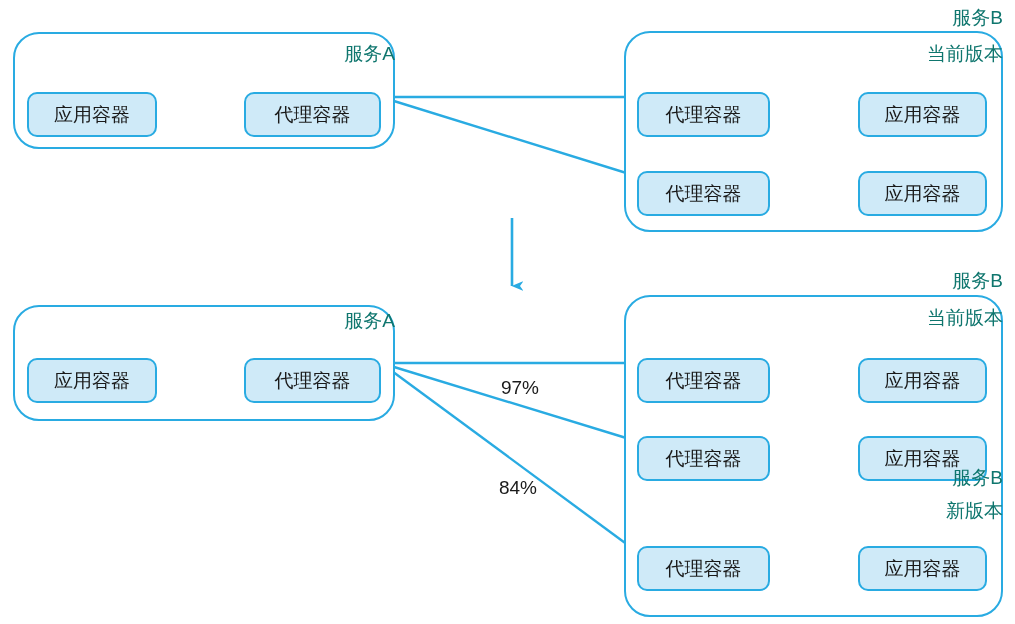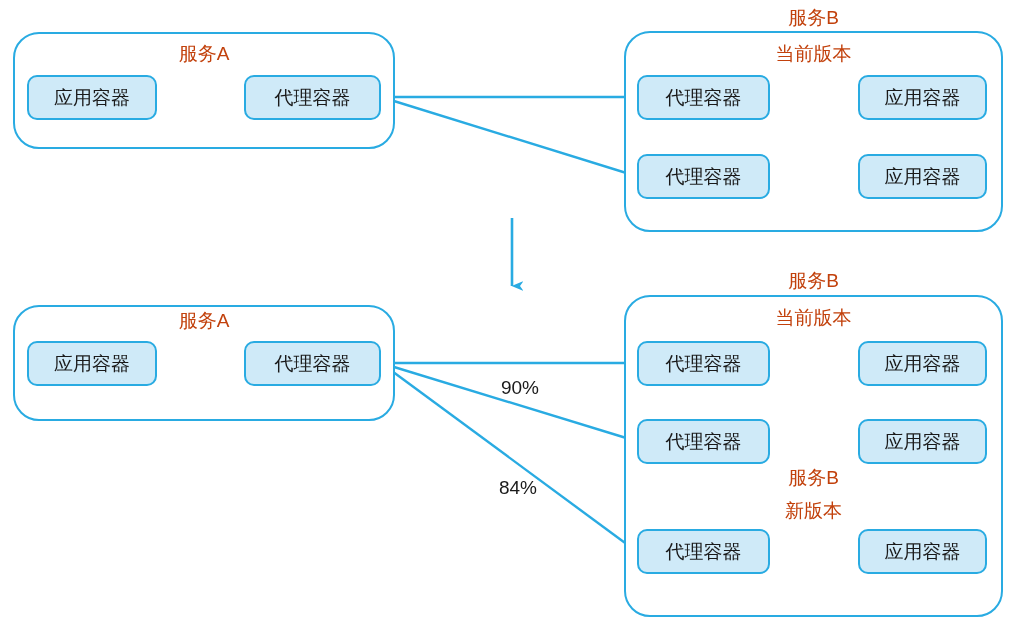--- a/index.html
+++ b/index.html
@@ -27,40 +27,41 @@
   }
   .group-box {
     position: absolute;
     box-sizing: border-box;
     border: 2.2px solid #29ABE2;
     border-radius: 26px;
     background: #ffffff;
   }
   .group-caption {
     position: absolute;
-    text-align: center;
-    color: #c2410c;
+    text-align: right;
+    color: #0f766e;
     font-size: 19px;
     line-height: 1;
     white-space: nowrap;
     font-family: "Liberation Sans", "DejaVu Sans", sans-serif;
   }
   .pod {
     position: absolute;
     box-sizing: border-box;
     border: 2.2px solid #29ABE2;
     border-radius: 10px;
     background: #cfeaf8;
     color: #1a1a1a;
     font-size: 19px;
     display: flex;
     align-items: center;
     justify-content: center;
     white-space: nowrap;
     font-family: "Liberation Sans", "DejaVu Sans", sans-serif;
+    margin-top: 17px;
   }
   .flow-label {
     position: absolute;
     color: #1a1a1a;
     font-size: 19px;
     line-height: 1;
     white-space: nowrap;
     text-align: center;
     font-family: "Liberation Sans", "DejaVu Sans", sans-serif;
   }
@@ -145,21 +146,21 @@
 
   <div class="pod" style="left:637px; top:154px; width:133px; height:45px;">代理容器</div>
   <div class="pod" style="left:858px; top:154px; width:129px; height:45px;">应用容器</div>
 
   <div class="group-box" style="left:13px; top:305px; width:382px; height:116px;"></div>
   <div class="group-caption" style="left:13px; top:311px; width:382px;">服务A</div>
 
   <div class="pod" style="left:27px; top:341px; width:130px; height:45px;">应用容器</div>
   <div class="pod" style="left:244px; top:341px; width:137px; height:45px;">代理容器</div>
 
-  <div class="flow-label" style="left:480px; top:378px; width:80px;">90%</div>
+  <div class="flow-label" style="left:480px; top:378px; width:80px;">97%</div>
   <div class="flow-label" style="left:478px; top:478px; width:80px;">84%</div>
 
   <div class="group-caption" style="left:624px; top:271px; width:379px;">服务B</div>
   <div class="group-box" style="left:624px; top:295px; width:379px; height:322px;"></div>
   <div class="group-caption" style="left:624px; top:308px; width:379px;">当前版本</div>
 
   <div class="pod" style="left:637px; top:341px; width:133px; height:45px;">代理容器</div>
   <div class="pod" style="left:858px; top:341px; width:129px; height:45px;">应用容器</div>
 
   <div class="pod" style="left:637px; top:419px; width:133px; height:45px;">代理容器</div>

